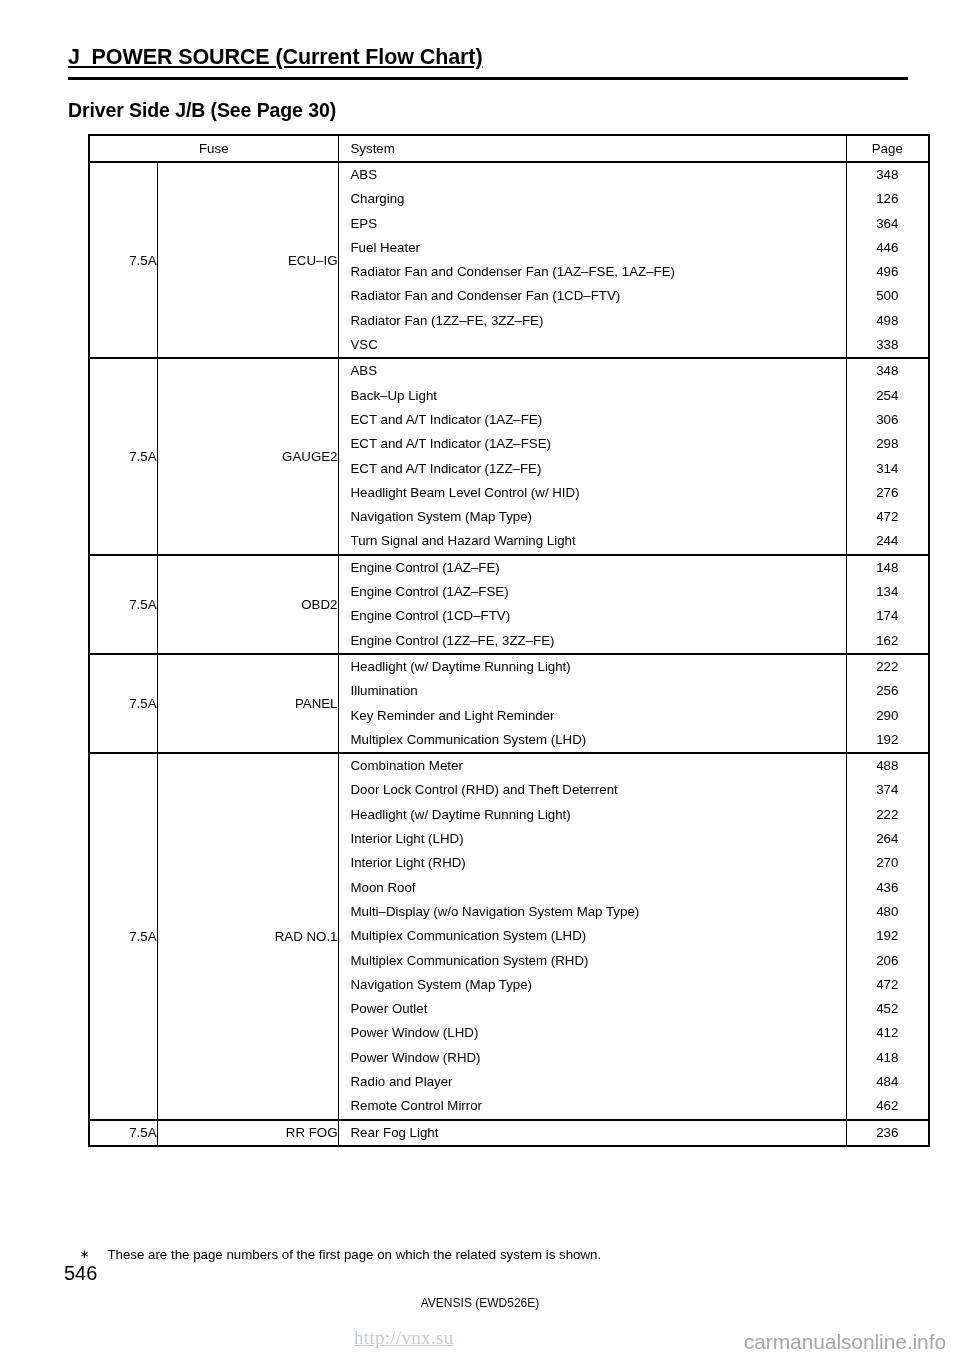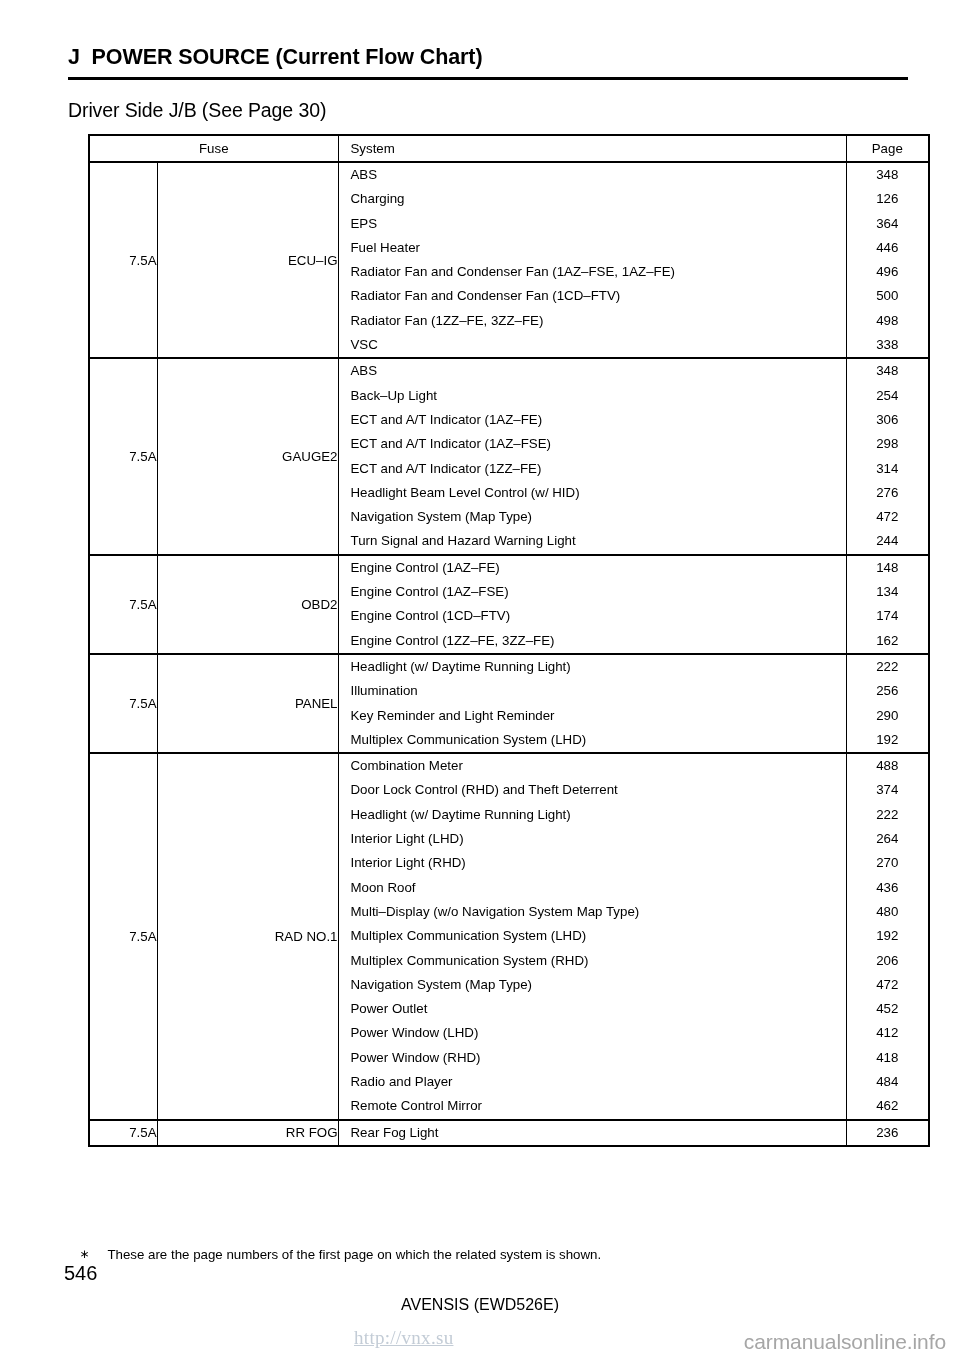--- a/index.html
+++ b/index.html
@@ -22,37 +22,38 @@
     left: 68px;
     top: 44px;
     width: 840px;
   }
   .page-header .title {
     font-size: 21.5px;
     font-weight: bold;
     letter-spacing: -0.1px;
     line-height: 26px;
     white-space: pre;
+    text-decoration: underline;
   }
   .header-rule {
     position: absolute;
     left: 68px;
     top: 77px;
     width: 840px;
     height: 3px;
     background: #000000;
   }
 
   
   .section-heading {
     position: absolute;
     left: 68px;
     top: 99px;
     font-size: 19.5px;
-    font-weight: normal;
+    font-weight: bold;
     letter-spacing: -0.1px;
   }
 
   
   .fuse-table {
     position: absolute;
     left: 68px;
     top: 134px;
     width: 840px;
     border-collapse: collapse;
@@ -152,21 +153,21 @@
     font-size: 20px;
   }
 
   
   .pub-line {
     position: absolute;
     left: 0;
     top: 1296px;
     width: 960px;
     text-align: center;
-    font-size: 16px;
+    font-size: 12px;
   }
 
   
   .wm-vnx {
     position: absolute;
     left: 354px;
     top: 1327px;
     font-family: Liberation Serif, serif;
     font-size: 19px;
     color: #c3ccd6;

